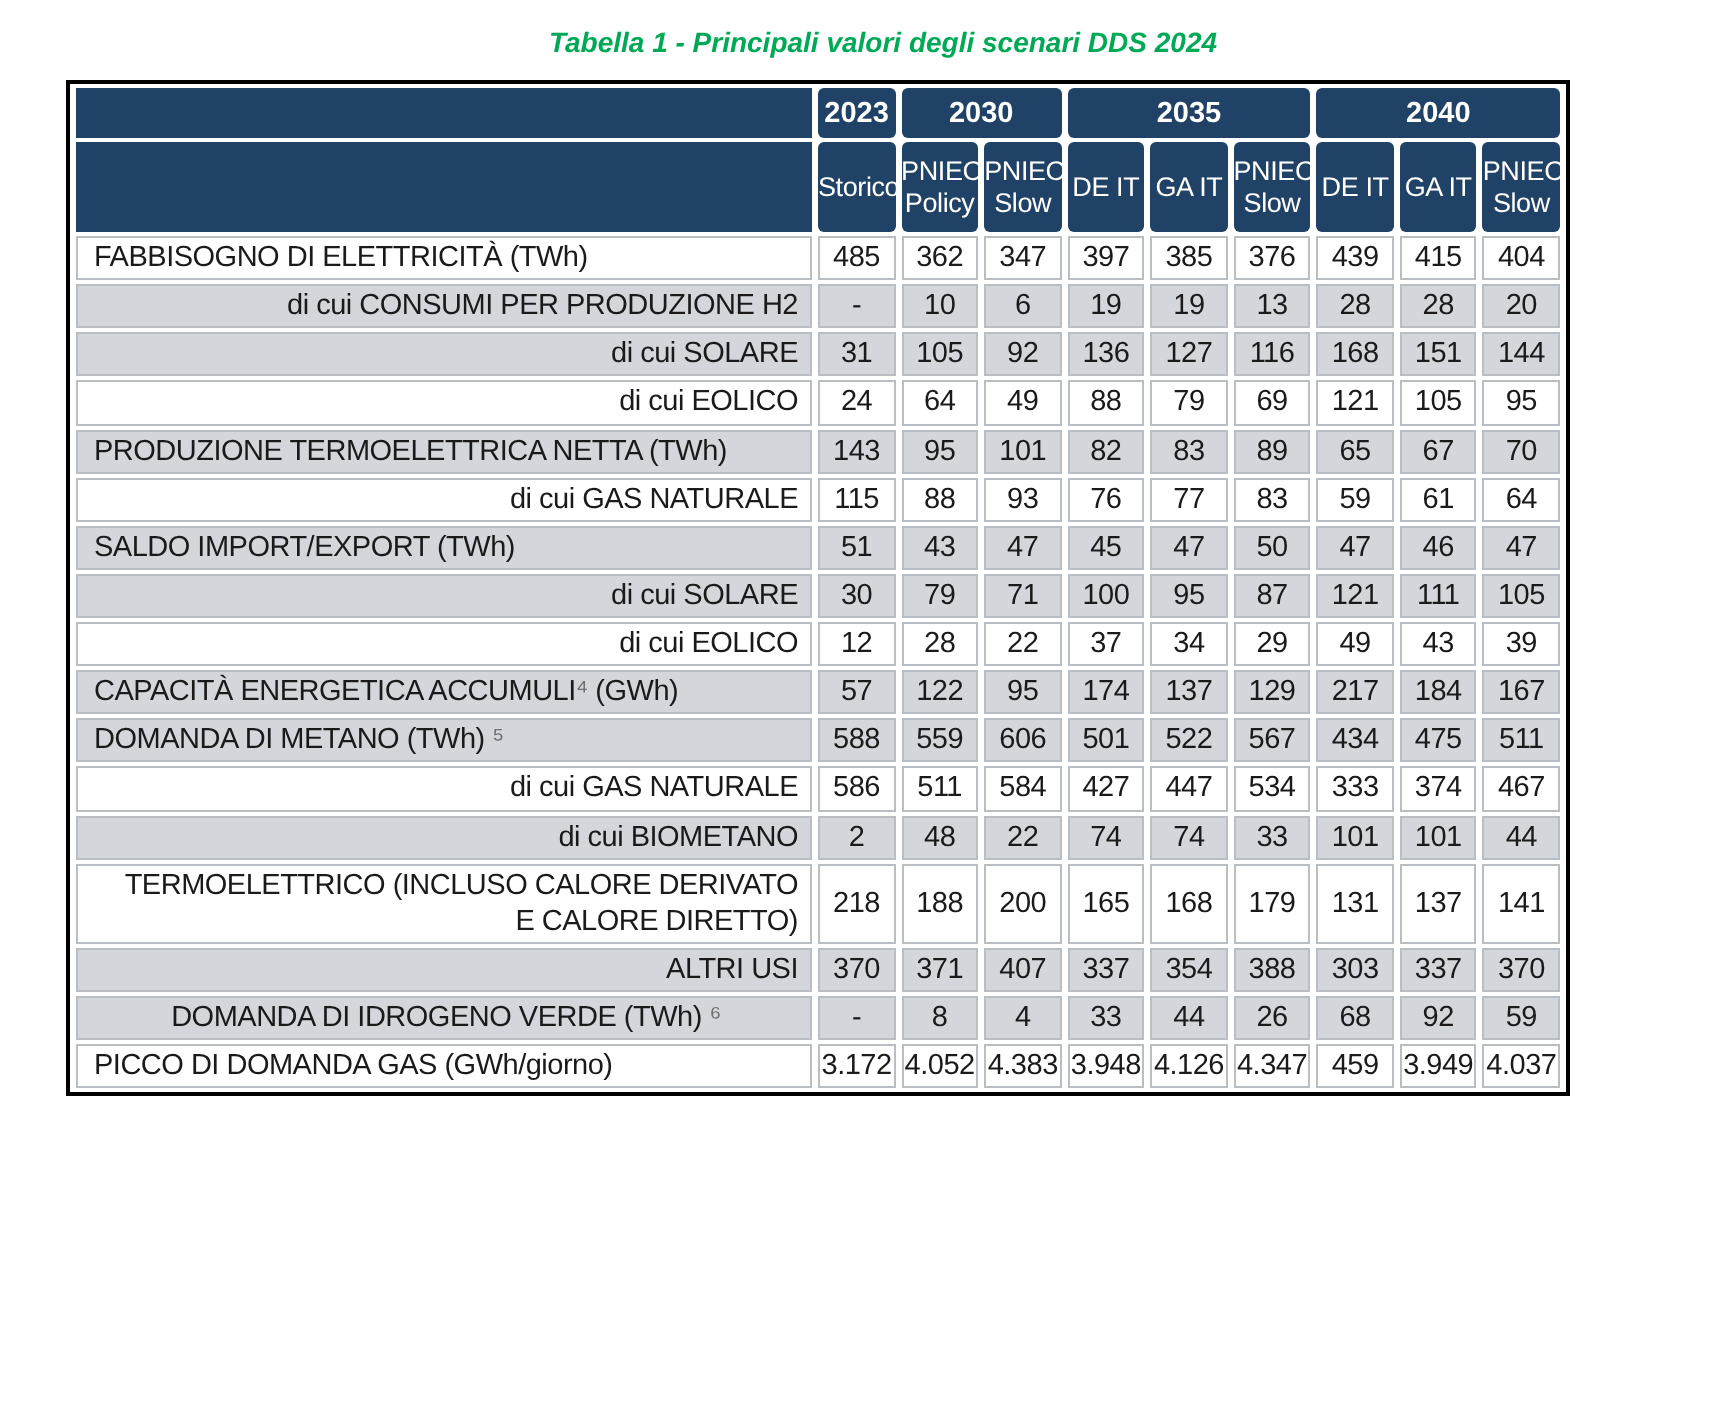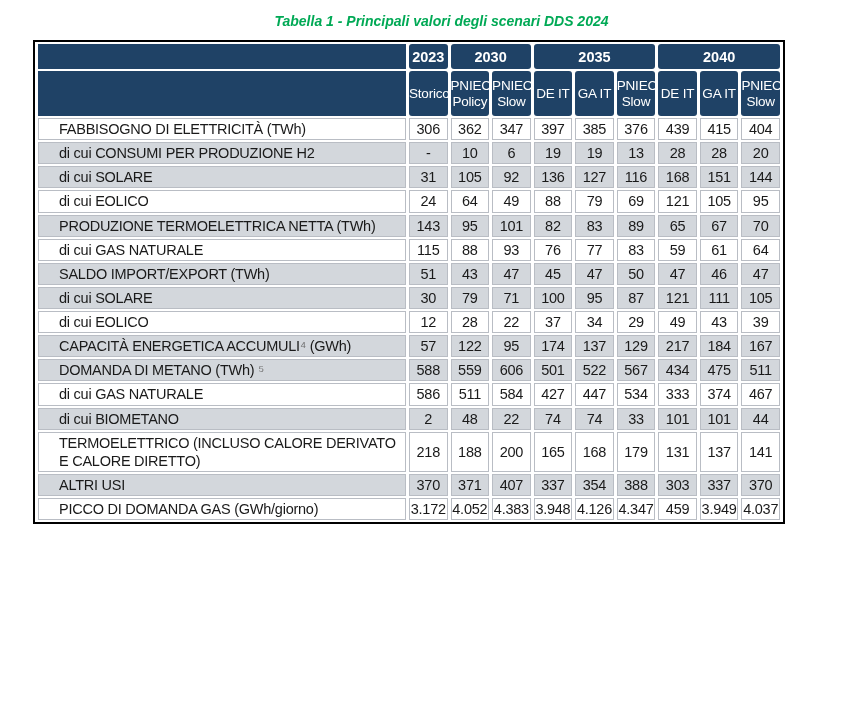--- a/index.html
+++ b/index.html
@@ -24,23 +24,23 @@
   }
   tr.year-row th.hcell { height: 25px; font-weight: bold; font-size: 14.5px; }
   tr.scen-row th.hcell { height: 45px; font-size: 13.5px; line-height: 1.15; letter-spacing: -0.2px; }
   th.corner, th.corner2 { border-radius: 0; }
   tbody td {
     border: 1px solid #b9bdc4; height: 22px; padding: 1px 2px;
     font-size: 14.5px; letter-spacing: -0.25px; background: #ffffff;
     line-height: 1.25; overflow: hidden;
   }
   tbody tr.shaded td { background: #d3d7dc; }
-  td.label { padding-left: 20px; padding-right: 6px; white-space: pre-line; }
+  td.label { padding-left: 8px; padding-right: 6px; white-space: pre-line; }
   td.align-left   { text-align: left; }
-  td.align-right  { text-align: left; }
+  td.align-right  { text-align: right; }
   td.align-center { text-align: center; }
   td.value { text-align: center; padding-left: 0; padding-right: 0; }
   .fn { color: #6e6e6e; }
 </style>
 </head>
 <body>
 
 <div class="title">Tabella 1 - Principali valori degli scenari DDS 2024</div>
 
 <table class="scen-table">
@@ -73,21 +73,21 @@
       <th class="hcell">GA IT</th>
       <th class="hcell">PNIEC Slow</th>
       <th class="hcell">DE IT</th>
       <th class="hcell">GA IT</th>
       <th class="hcell">PNIEC Slow</th>
     </tr>
   </thead>
   <tbody>
       <tr>
         <td class="label align-left">FABBISOGNO DI ELETTRICITÀ (TWh)</td>
-        <td class="value">306</td>
+        <td class="value">485</td>
         <td class="value">362</td>
         <td class="value">347</td>
         <td class="value">397</td>
         <td class="value">385</td>
         <td class="value">376</td>
         <td class="value">439</td>
         <td class="value">415</td>
         <td class="value">404</td>
       </tr>
       <tr class="shaded">
@@ -252,20 +252,32 @@
         <td class="value">370</td>
         <td class="value">371</td>
         <td class="value">407</td>
         <td class="value">337</td>
         <td class="value">354</td>
         <td class="value">388</td>
         <td class="value">303</td>
         <td class="value">337</td>
         <td class="value">370</td>
       </tr>
+      <tr class="shaded">
+        <td class="label align-center">DOMANDA DI IDROGENO VERDE (TWh) <span class="fn">⁶</span></td>
+        <td class="value">-</td>
+        <td class="value">8</td>
+        <td class="value">4</td>
+        <td class="value">33</td>
+        <td class="value">44</td>
+        <td class="value">26</td>
+        <td class="value">68</td>
+        <td class="value">92</td>
+        <td class="value">59</td>
+      </tr>
       <tr>
         <td class="label align-left">PICCO DI DOMANDA GAS (GWh/giorno)</td>
         <td class="value">3.172</td>
         <td class="value">4.052</td>
         <td class="value">4.383</td>
         <td class="value">3.948</td>
         <td class="value">4.126</td>
         <td class="value">4.347</td>
         <td class="value">459</td>
         <td class="value">3.949</td>

